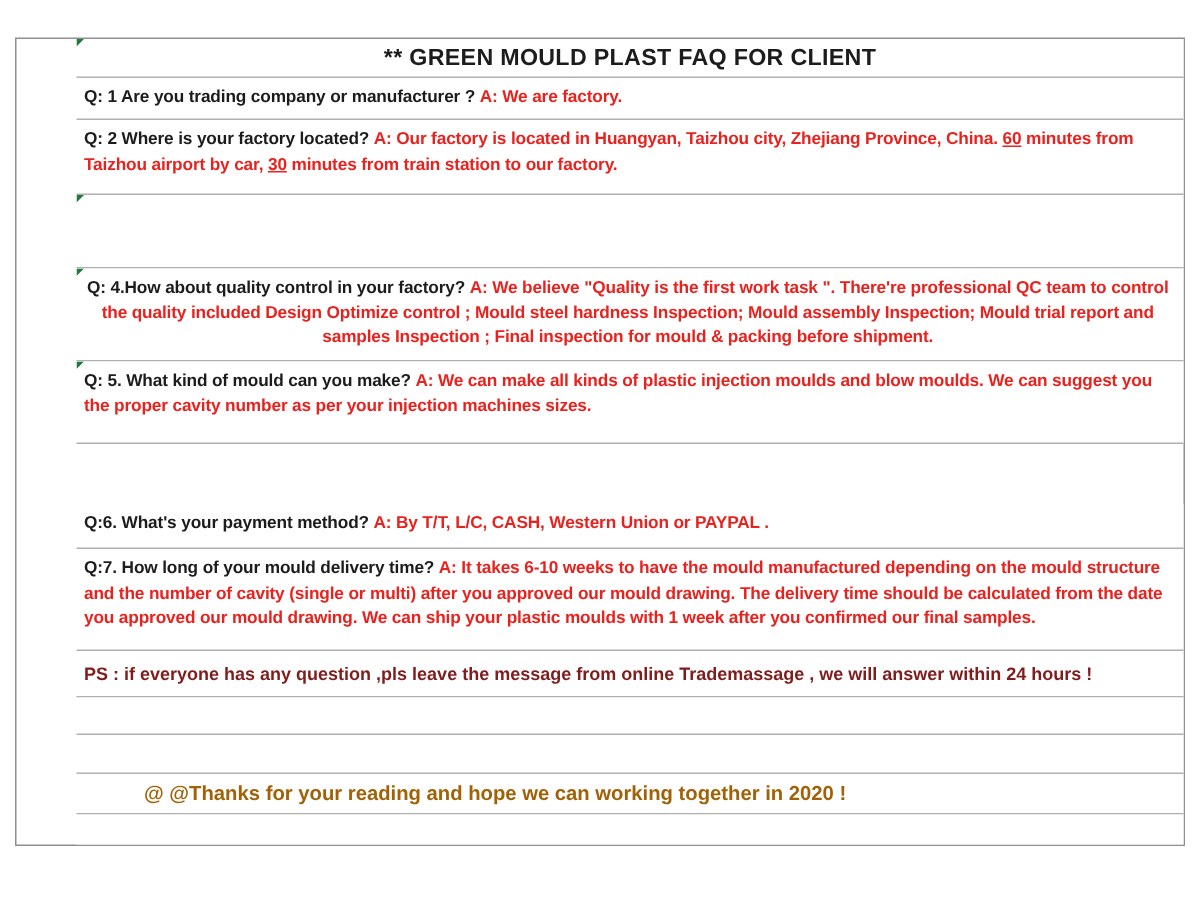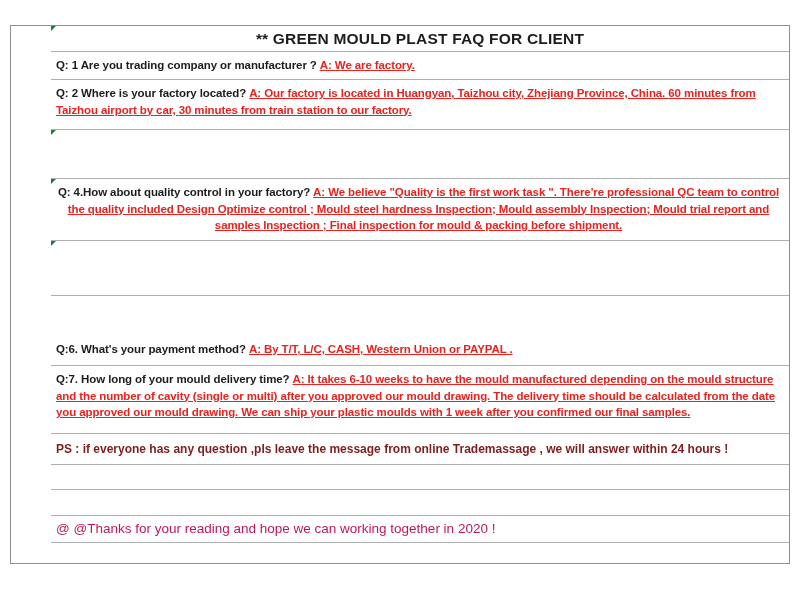--- a/index.html
+++ b/index.html
@@ -52,39 +52,40 @@
   }
   .cell-text {
     padding: 5px 8px 0 5px;
     font-size: 11.5px;
     font-weight: 700;
     line-height: 16.5px;
     letter-spacing: -0.1px;
     color: #1c1c1c;
   }
   .q { color: #1c1c1c; }
-  .a { color: #e8231f; text-decoration: underline; }
+  .a { color: #e8231f; }
   .a-start { margin-left: 3px; }
   .u { text-decoration: underline; }
 
   .ps-text {
     padding: 6px 4px 0 5px;
     font-size: 12px;
     font-weight: 700;
     line-height: 18px;
     color: #7f1d1d;
     white-space: nowrap;
   }
   .thanks-text {
     padding: 4px 4px 0 5px;
     font-size: 13.5px;
-    font-weight: 400;
+    font-weight: 700;
     line-height: 18px;
-    color: #be185d;
+    color: #a16207;
     white-space: nowrap;
+    margin-left: 40px;
   }
   .corner-marker {
     position: absolute;
     top: 0; left: 0;
     width: 0; height: 0;
     border-top: 5px solid #217a3a;
     border-right: 5px solid transparent;
   }
 </style>
 </head>
@@ -116,20 +117,23 @@
 
     <div class="row rh-q4">
       <span class="corner-marker"></span>
       <div class="cell-text">
         <span class="q">Q: 4.How about quality control in your factory?</span><span class="a a-start">A: We believe "Quality is the first work task ". There're professional QC team to control the quality included Design Optimize control ;  Mould steel hardness Inspection; Mould assembly Inspection;  Mould trial report and samples Inspection ; Final inspection for mould &amp; packing before shipment.</span>
       </div>
     </div>
 
     <div class="row rh-q5">
       <span class="corner-marker"></span>
+      <div class="cell-text">
+        <span class="q">Q: 5. What kind of mould can you make?</span><span class="a a-start">A:  We can make all kinds of plastic injection moulds and blow moulds. We can suggest you the proper cavity number as per your injection machines sizes.</span>
+      </div>
     </div>
 
     <div class="row rh-q6">
       <div class="cell-text">
         <span class="q">Q:6. What's your payment method?</span><span class="a a-start">A: By T/T, L/C, CASH, Western Union or PAYPAL .</span>
       </div>
     </div>
 
     <div class="row rh-q7">
       <div class="cell-text">

